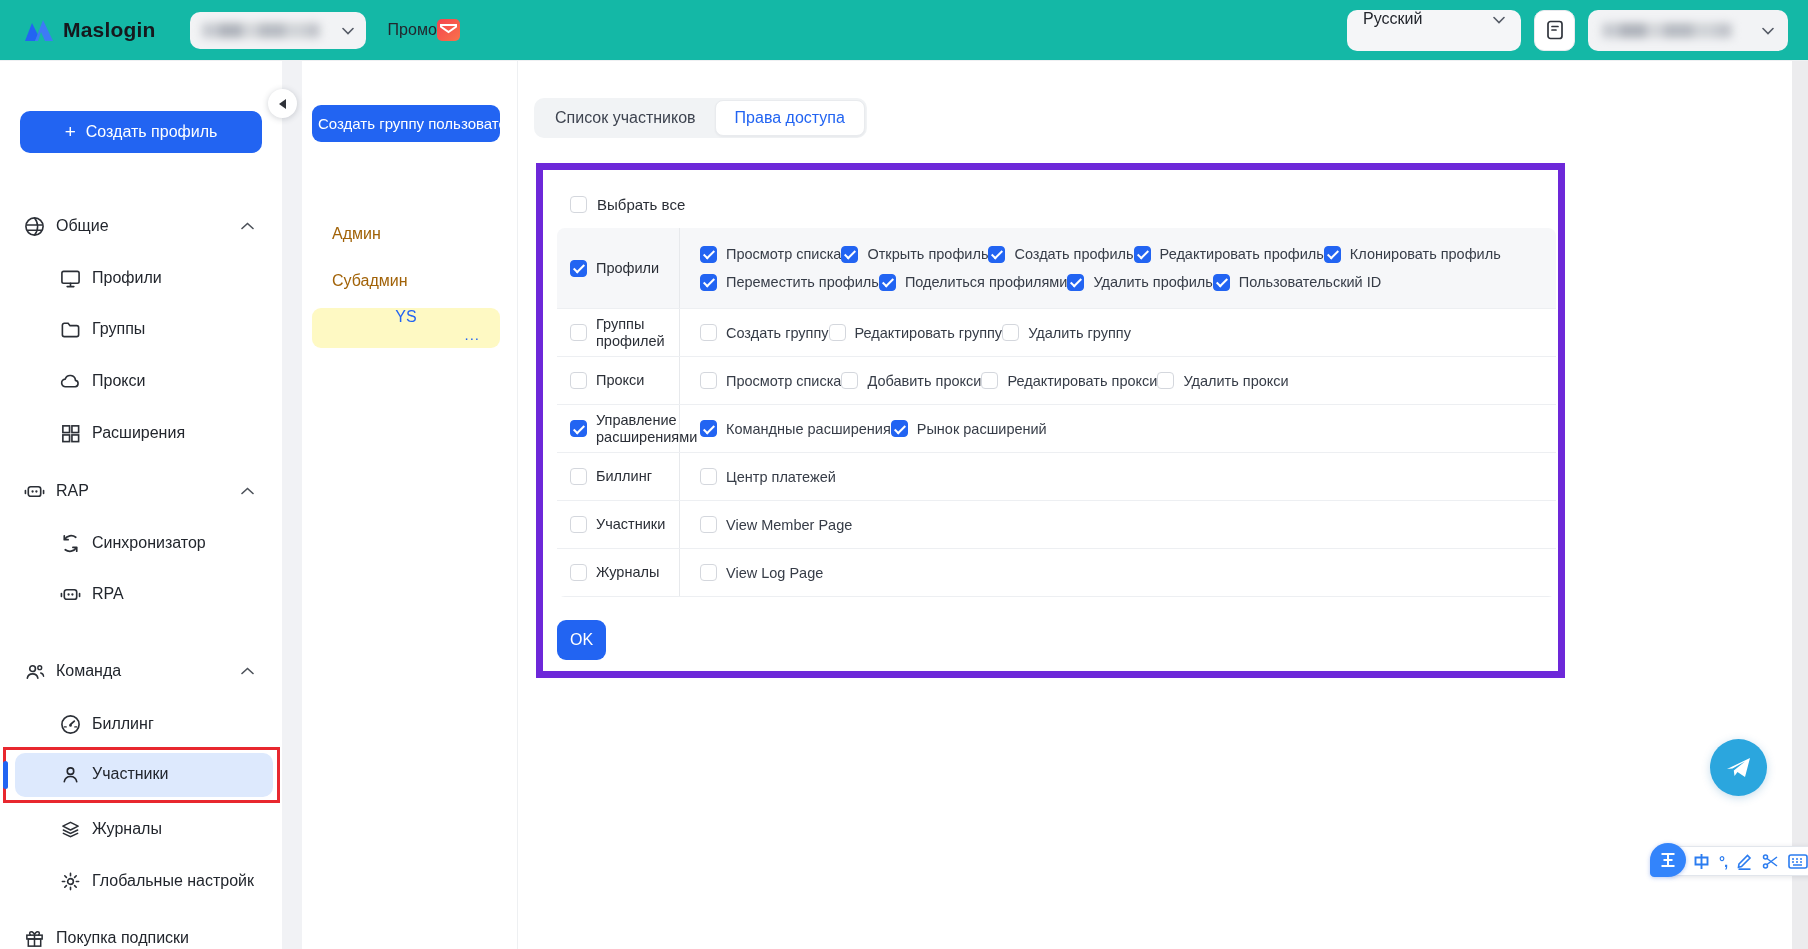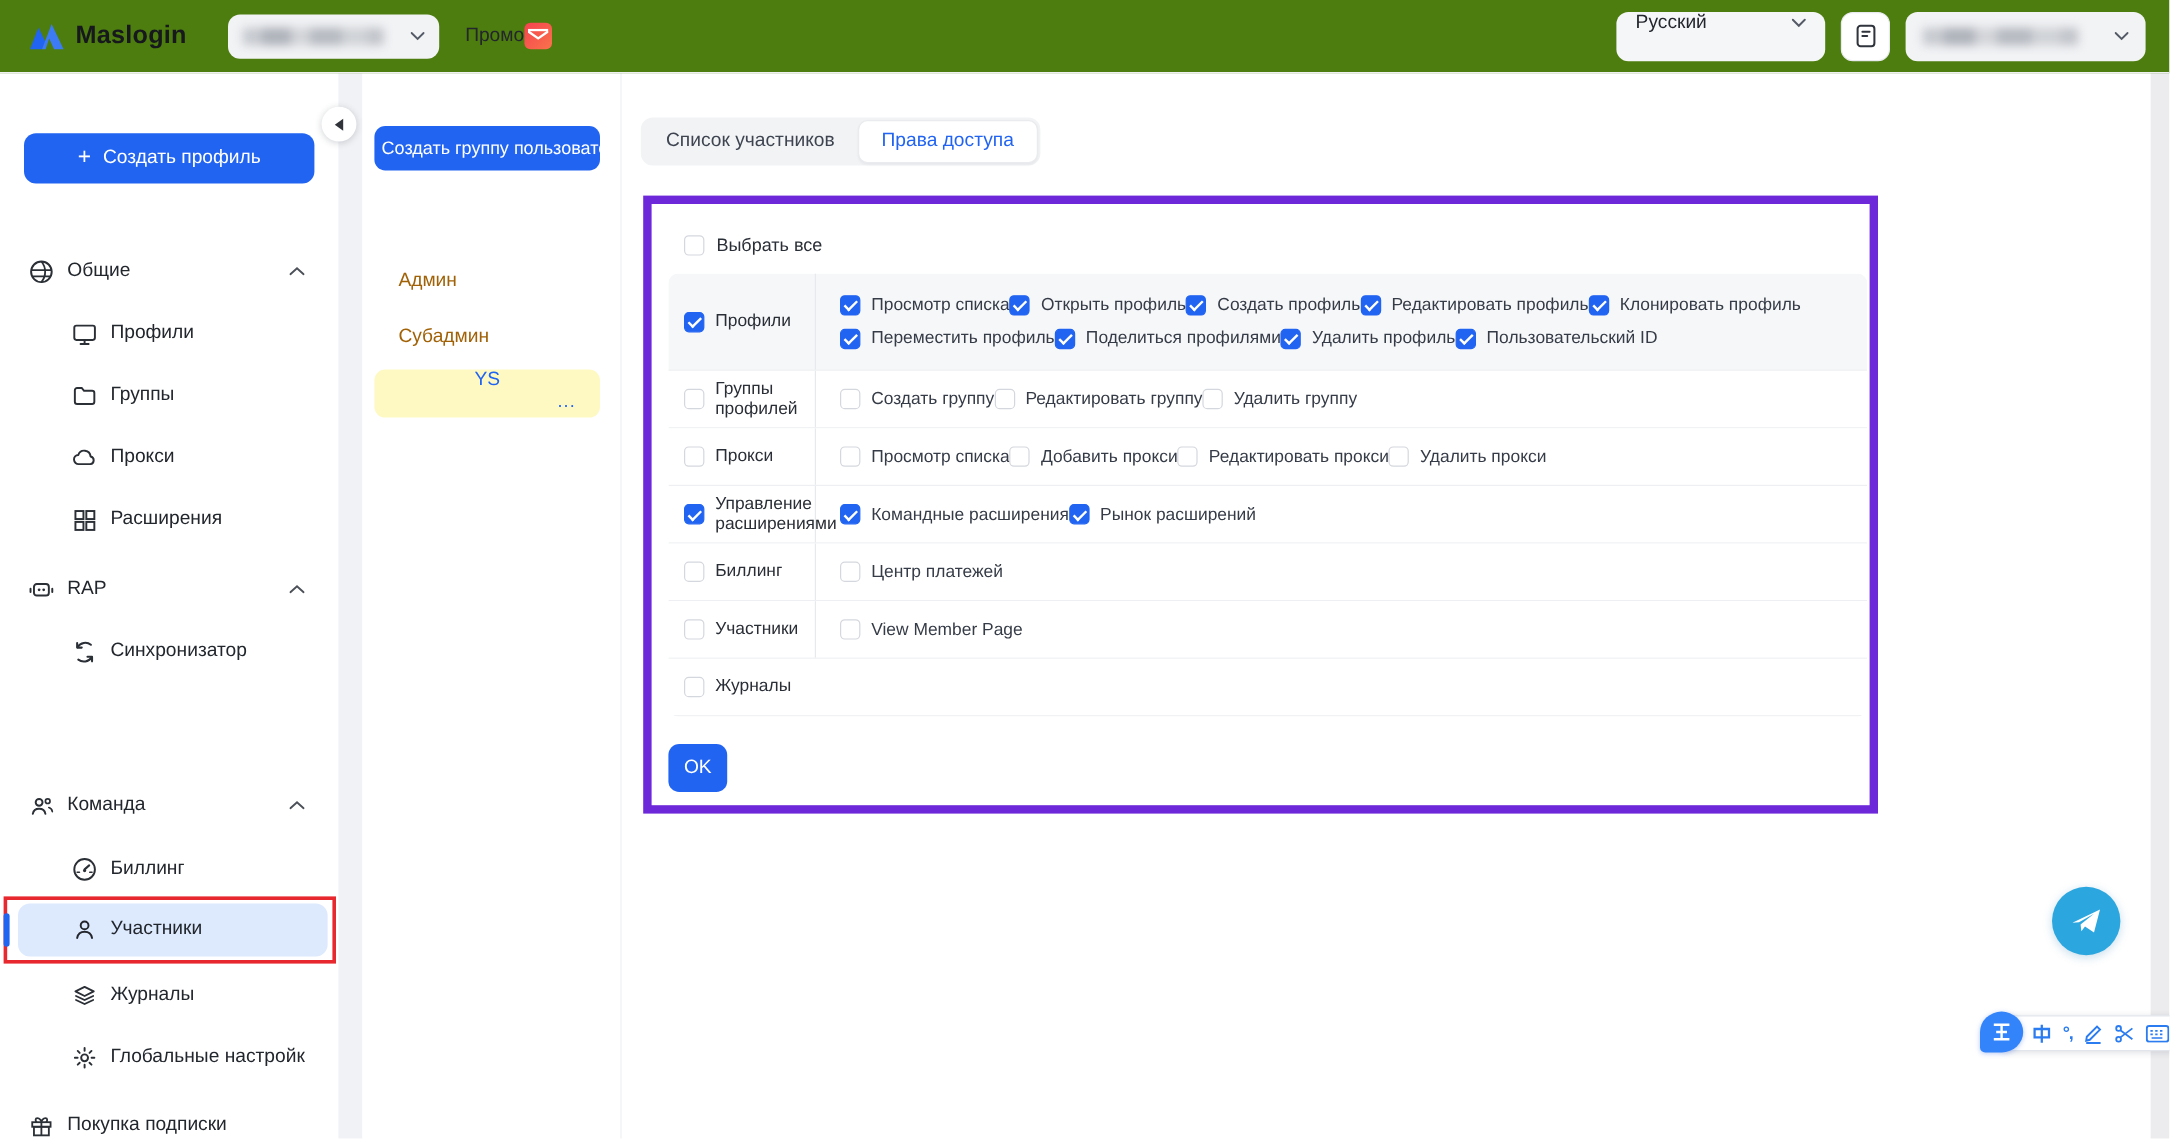--- a/index.html
+++ b/index.html
@@ -1,21 +1,21 @@
 <!DOCTYPE html>
 <html><head>
 <meta charset="utf-8">
 <style>
   * { margin:0; padding:0; box-sizing:border-box; }
   html,body { width:1808px; height:949px; }
   body { font-family:"Liberation Sans","DejaVu Sans",sans-serif; background:#fff; overflow:hidden; }
   .app { position:relative; width:1808px; height:949px; background:#fff; overflow:hidden; }
 
   
-  .header { position:absolute; left:0; top:0; width:1808px; height:61px; background:#4d7c0f;
+  .header { position:absolute; left:0; top:0; width:1808px; height:61px; background:#14b8a6;
             border-bottom:1px solid #eef0f2; display:flex; align-items:center; z-index:5; }
   .brand { display:flex; align-items:center; gap:9px; margin-left:24px; }
   .brand-name { font-size:21px; font-weight:bold; color:#16181d; letter-spacing:.2px; }
   .org-pill { margin-left:34px; width:176px; height:37px; background:#f2f3f5; border-radius:10px;
               display:flex; align-items:center; padding:0 12px; cursor:pointer; }
   .blurblock { height:15px; border-radius:3px; flex:1; filter:blur(4px);
       background:linear-gradient(90deg,#c7cad0 0 14%,#aeb2ba 14% 34%,#d2d4d8 34% 48%,#b6bac1 48% 70%,#cfd2d6 70% 88%,#c2c5cb 88%); }
   .promo { margin-left:22px; display:flex; align-items:center; gap:0; cursor:pointer; }
   .promo-label { font-size:16px; color:#23262d; }
   .promo-ico { width:23px; height:22px; border-radius:5px; background:linear-gradient(135deg,#f5434f 0%,#f9734b 100%); position:relative; }
@@ -248,20 +248,31 @@
     </div>
     <div class="nav-row sub" style="top:462px;">
       <span class="ico">
         <svg width="21" height="21" viewBox="0 0 22 22" fill="none">
             <path d="M16.5 4.5a8 8 0 00-11.6 2M5.5 17.5a8 8 0 0011.6-2" stroke="#2b2f36" stroke-width="1.8" stroke-linecap="round"></path>
             <path d="M4.5 3v4h4M17.5 19v-4h-4" stroke="#2b2f36" stroke-width="1.8" stroke-linecap="round" stroke-linejoin="round"></path>
           </svg>
       </span>
       <span class="lbl">Синхронизатор</span>
     </div>
+    <div class="nav-row sub" style="top:513px;">
+      <span class="ico">
+        <svg width="21" height="21" viewBox="0 0 22 22" fill="none">
+            <rect x="4.5" y="6" width="13" height="10" rx="2.5" stroke="#2b2f36" stroke-width="1.7"></rect>
+            <circle cx="9" cy="11" r="1.2" fill="#2b2f36"></circle>
+            <circle cx="13" cy="11" r="1.2" fill="#2b2f36"></circle>
+            <path d="M1.5 10v3M20.5 10v3" stroke="#2b2f36" stroke-width="1.7" stroke-linecap="round"></path>
+          </svg>
+      </span>
+      <span class="lbl">RPA</span>
+    </div>
 
     <div class="nav-row" style="top:590px;">
       <span class="ico">
         <svg width="21" height="21" viewBox="0 0 22 22" fill="none">
             <circle cx="9" cy="8" r="3" stroke="#2b2f36" stroke-width="1.7"></circle>
             <path d="M3.5 18c.5-3 2.8-4.5 5.5-4.5s5 1.5 5.5 4.5" stroke="#2b2f36" stroke-width="1.7" stroke-linecap="round"></path>
             <circle cx="16.5" cy="7" r="2" stroke="#2b2f36" stroke-width="1.5"></circle>
             <path d="M17.5 12.5c1.6.4 2.8 1.6 3 3.5" stroke="#2b2f36" stroke-width="1.5" stroke-linecap="round"></path>
           </svg>
       </span>
@@ -501,20 +512,28 @@
                   <span class="cb"></span>
                   <span class="perm-item-label">View Member Page</span>
                 </label>
               </div>
             </div>
           </div>
           <div class="perm-row row-std">
             <div class="perm-cat">
               <span class="cb"></span>
               <span class="perm-cat-label">Журналы</span>
+            </div>
+            <div class="perm-items">
+              <div class="perm-line">
+                <label class="perm-item">
+                  <span class="cb"></span>
+                  <span class="perm-item-label">View Log Page</span>
+                </label>
+              </div>
             </div>
           </div>
         </div>
 
       <button class="ok-btn">OK</button>
     </div>
   </div>
 
   <div class="tg-btn">
     <span style="display:flex;">

